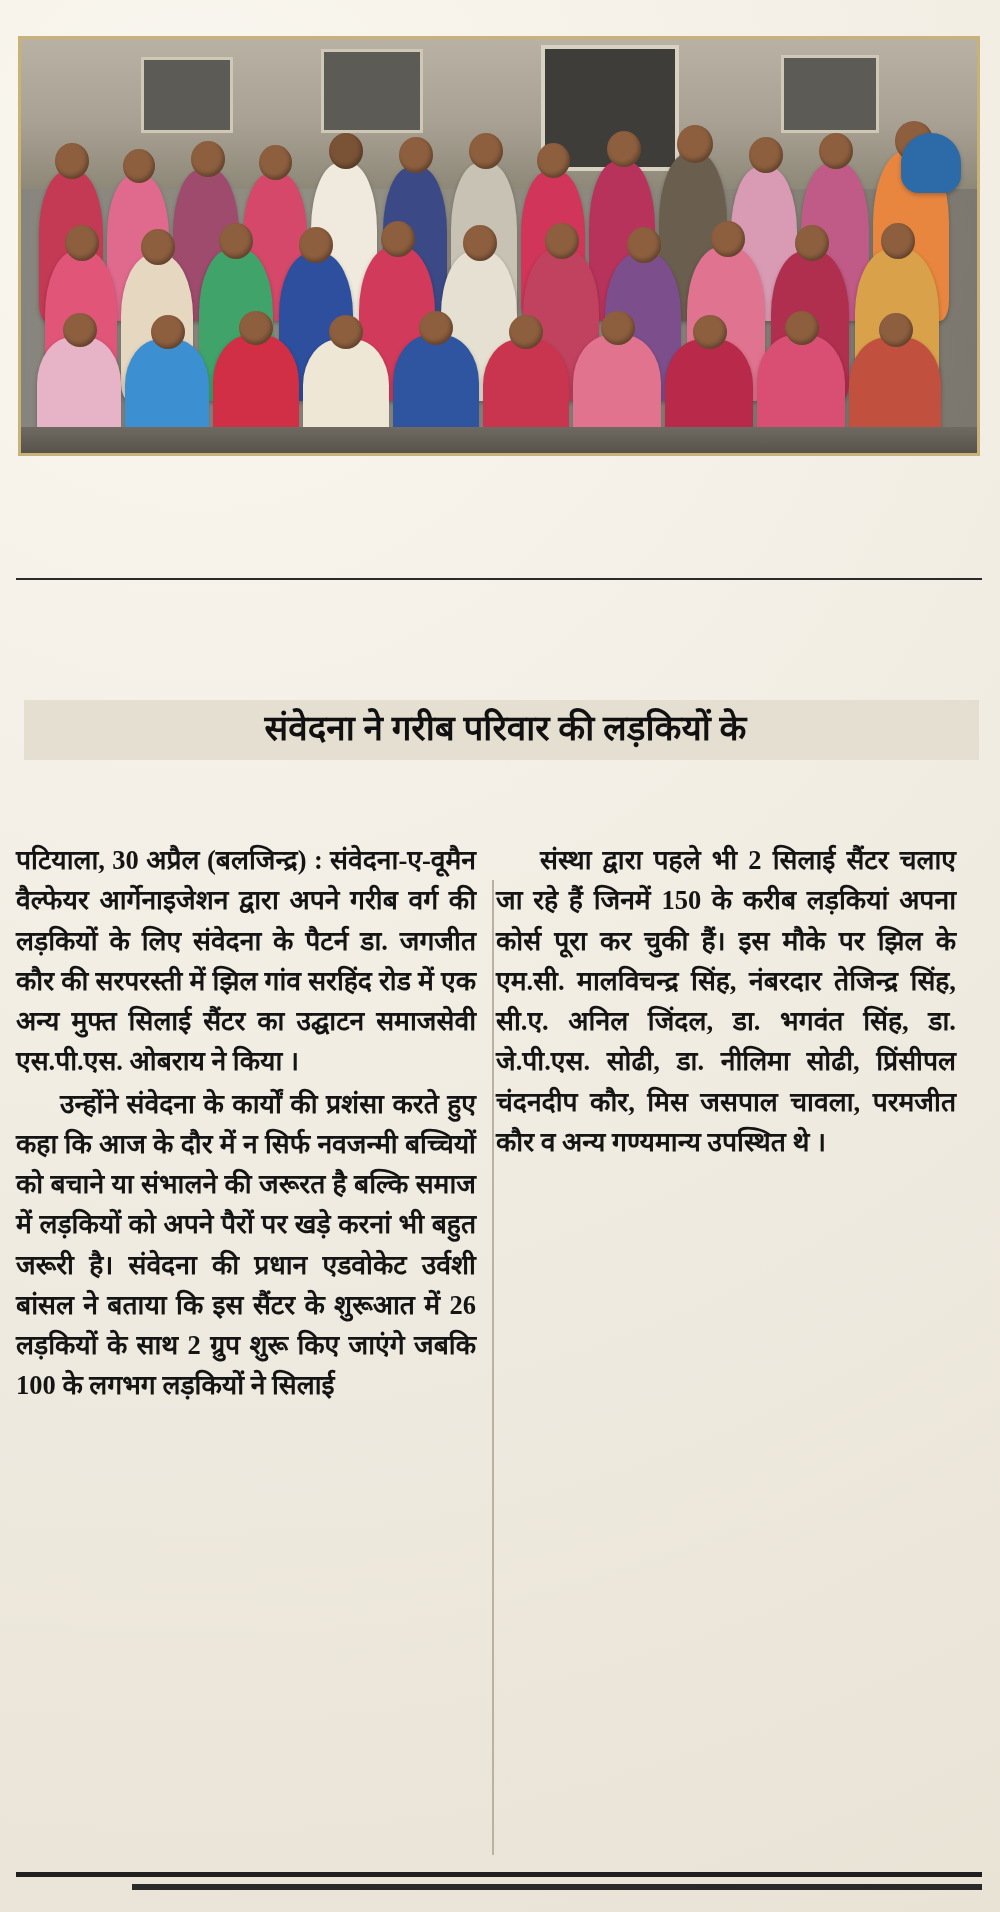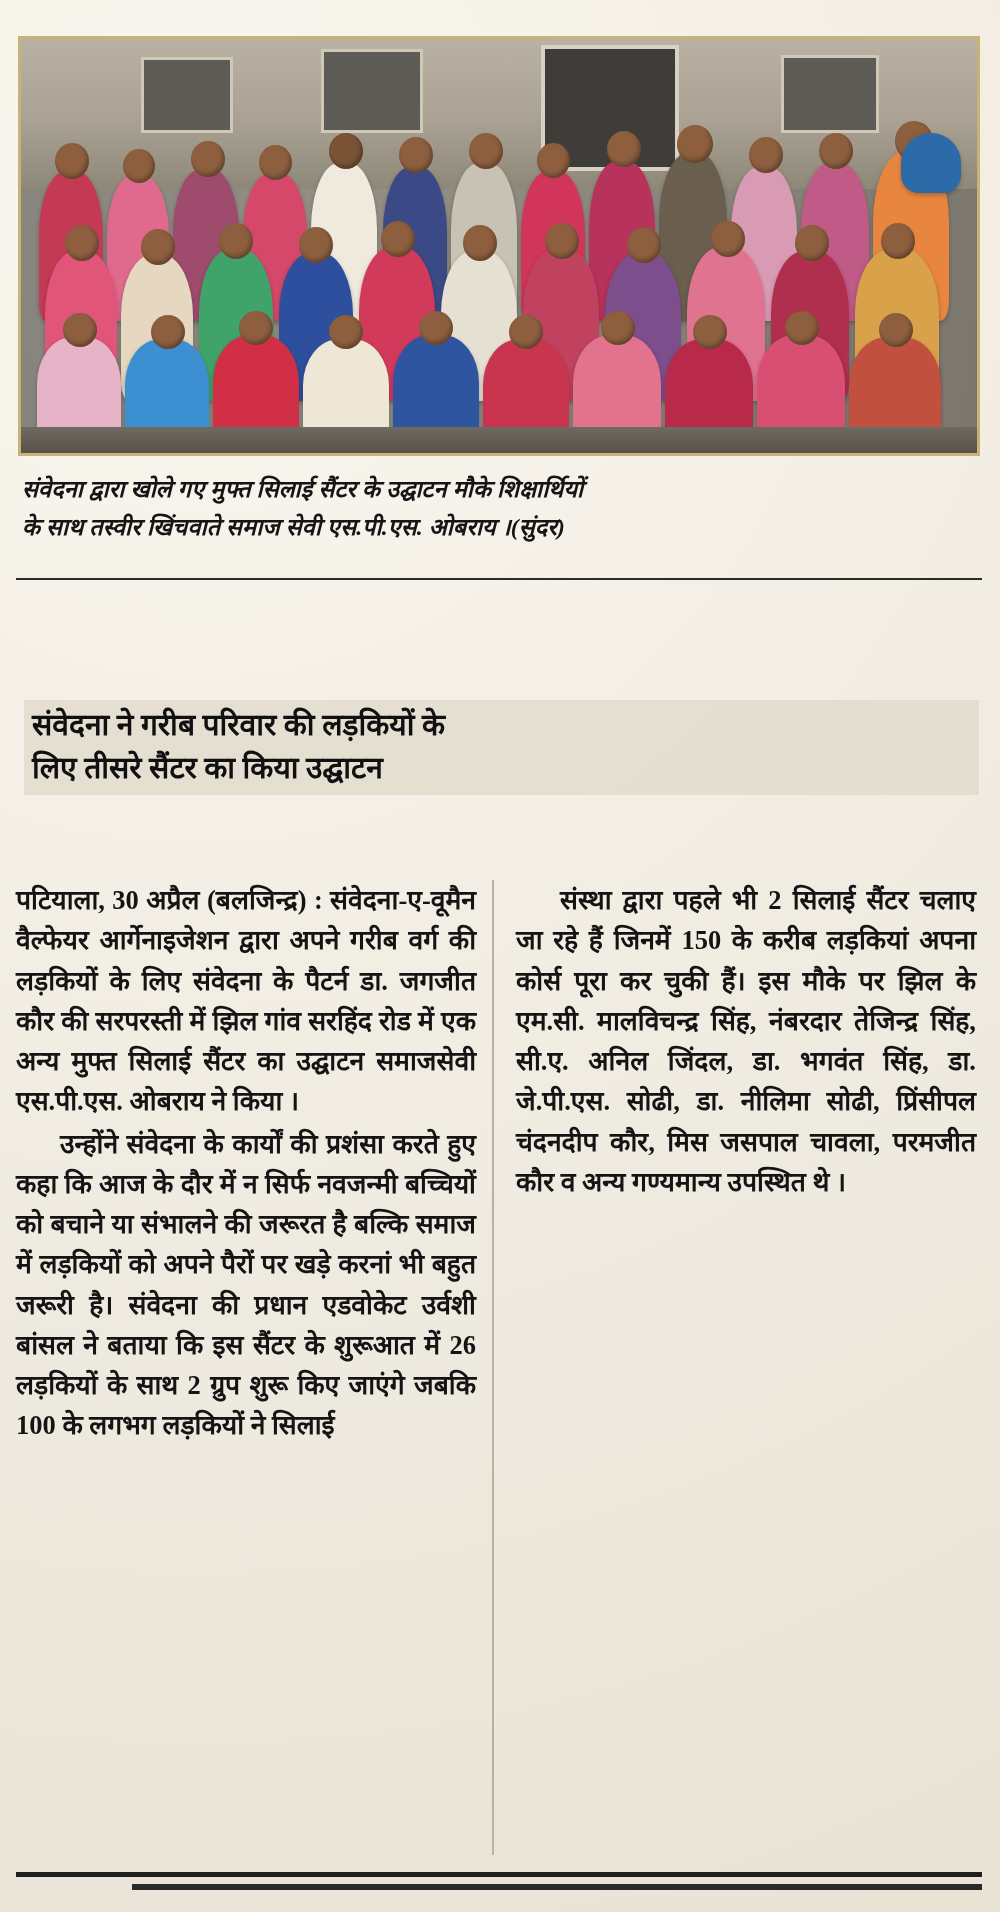--- a/index.html
+++ b/index.html
@@ -116,38 +116,39 @@
     white-space: nowrap;
   }
   .headline .hl-red {
     color: #c9161d;
   }
   .subhead {
     position: absolute;
     left: 24px;
     top: 700px;
     width: 955px;
+    text-align: center;
     font-family: "Liberation Serif", serif;
     font-weight: 700;
-    font-size: 30px;
+    font-size: 35px;
     line-height: 1.42;
     color: #101010;
     background: linear-gradient(180deg, rgba(226,220,205,0.85), rgba(226,220,205,0.85));
     padding: 4px 0 6px 8px;
     box-sizing: border-box;
   }
   
   .cols {
     position: absolute;
     left: 16px;
-    top: 880px;
+    top: 840px;
     width: 966px;
     height: 980px;
     display: flex;
-    gap: 40px;
+    gap: 20px;
   }
   .col {
     width: 460px;
     font-family: "Liberation Serif", serif;
     font-size: 26.5px;
     line-height: 1.52;
     color: #141414;
     text-align: justify;
     text-justify: inter-word;
     font-weight: 600;
@@ -266,31 +267,26 @@
         <div class="head" style="left:672px;top:192px;width:34px;height:34px;"></div>
         <div class="person" style="left:736px;top:212px;width:88px;height:114px;background:#d94f74;"></div>
         <div class="head" style="left:764px;top:188px;width:34px;height:34px;"></div>
         <div class="person" style="left:828px;top:214px;width:92px;height:112px;background:#c2503f;"></div>
         <div class="head" style="left:858px;top:190px;width:34px;height:34px;"></div>
         <div class="ground"></div>
       </div>
     </div>
   </div>
 
-  <div class="caption">
-    <span>संवेदना द्वारा खोले गए मुफ्त सिलाई सैंटर के उद्घाटन मौके शिक्षार्थियों</span><br>
-    <span>के साथ तस्वीर खिंचवाते समाज सेवी एस.पी.एस. ओबराय ।</span><span class="src">(सुंदर)</span>
-  </div>
 
   <div class="rule" style="top:578px;"></div>
 
 
   <div class="subhead">
     <div>संवेदना ने गरीब परिवार की लड़कियों के</div>
-    <div>लिए तीसरे सैंटर का किया उद्घाटन</div>
   </div>
 
   <div class="cols">
     <div class="col">
       <p class="noindent">पटियाला, 30 अप्रैल (बलजिन्द्र) : संवेदना-ए-वूमैन वैल्फेयर आर्गेनाइजेशन द्वारा अपने गरीब वर्ग की लड़कियों के लिए संवेदना के पैटर्न डा. जगजीत कौर की सरपरस्ती में झिल गांव सरहिंद रोड में एक अन्य मुफ्त सिलाई सैंटर का उद्घाटन समाजसेवी एस.पी.एस. ओबराय ने किया ।</p>
       <p>उन्होंने संवेदना के कार्यों की प्रशंसा करते हुए कहा कि आज के दौर में न सिर्फ नवजन्मी बच्चियों को बचाने या संभालने की जरूरत है बल्कि समाज में लड़कियों को अपने पैरों पर खड़े करनां भी बहुत जरूरी है। संवेदना की प्रधान एडवोकेट उर्वशी बांसल ने बताया कि इस सैंटर के शुरूआत में 26 लड़कियों के साथ 2 ग्रुप शुरू किए जाएंगे जबकि 100 के लगभग लड़कियों ने सिलाई</p>
     </div>
     <div class="col">
       <p>संस्था द्वारा पहले भी 2 सिलाई सैंटर चलाए जा रहे हैं जिनमें 150 के करीब लड़कियां अपना कोर्स पूरा कर चुकी हैं। इस मौके पर झिल के एम.सी. मालविचन्द्र सिंह, नंबरदार तेजिन्द्र सिंह, सी.ए. अनिल जिंदल, डा. भगवंत सिंह, डा. जे.पी.एस. सोढी, डा. नीलिमा सोढी, प्रिंसीपल चंदनदीप कौर, मिस जसपाल चावला, परमजीत कौर व अन्य गण्यमान्य उपस्थित थे ।</p>
     </div>

